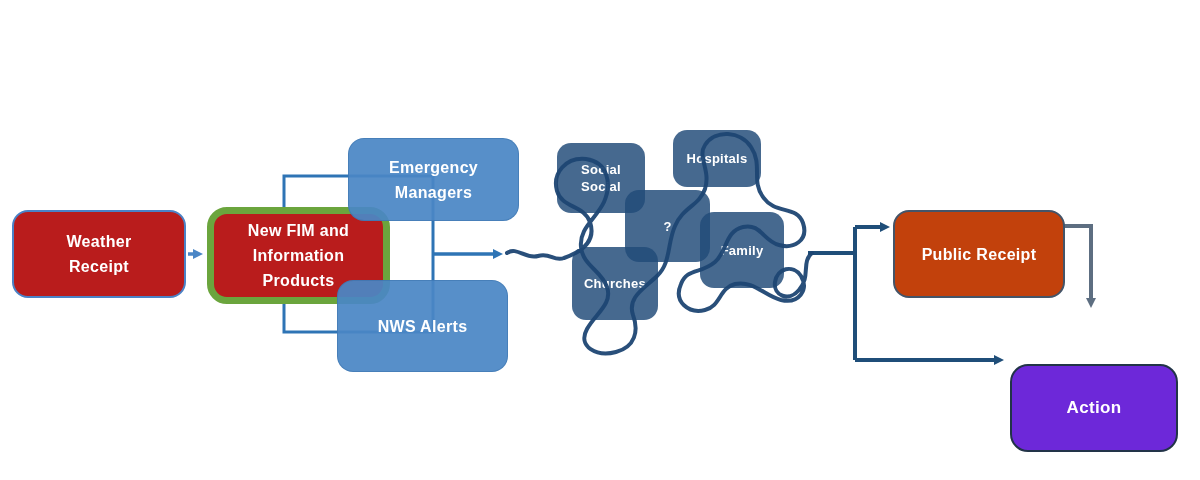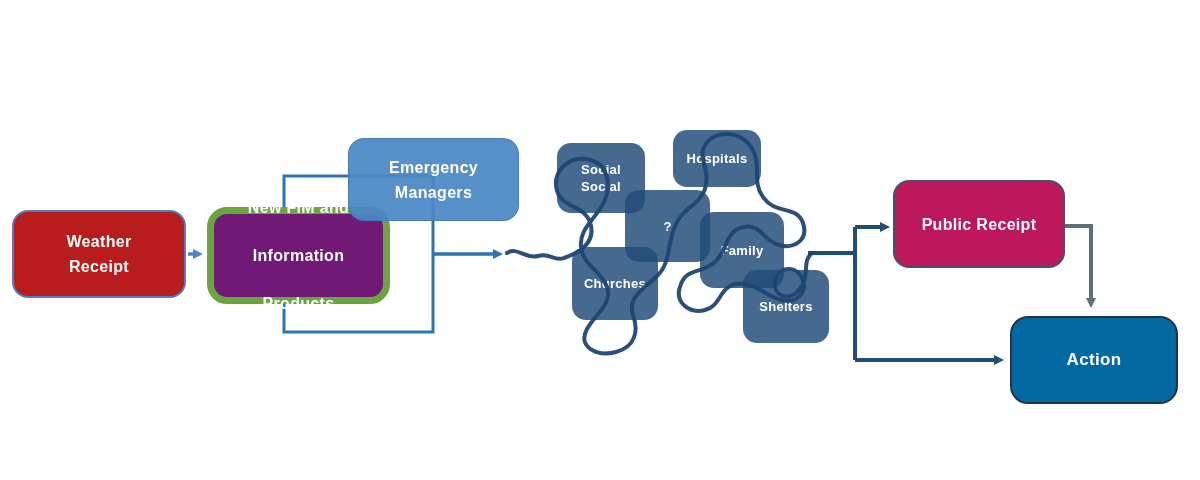--- a/index.html
+++ b/index.html
@@ -11,26 +11,26 @@
   .node{
     position:absolute;display:flex;flex-direction:column;align-items:center;justify-content:center;
     text-align:center;color:#ffffff;font-weight:700;letter-spacing:.02em;box-sizing:border-box;
   }
   .node span{display:block;}
   .big{font-size:16px;line-height:25px;}
   .light{background:#b91c1c;border:2.5px solid #4B82C6;border-radius:16px;}
   .mid{background:rgba(74,134,197,0.93);border:1.5px solid rgba(52,108,166,0.45);border-radius:16px;}
   .fim-ring{
     position:absolute;box-sizing:border-box;border:7px solid #6BA53D;border-radius:20px;
-    background:#701a75;display:flex;flex-direction:column;align-items:center;justify-content:center;
-    text-align:center;color:#fff;font-weight:700;letter-spacing:.02em;gap:23px;
+    background:#b91c1c;display:flex;flex-direction:column;align-items:center;justify-content:center;
+    text-align:center;color:#fff;font-weight:700;letter-spacing:.02em;
   }
   .dark{background:rgba(32,74,120,0.83);border-radius:14px;font-size:13px;line-height:17px;}
-  .gray{background:#be185d;border:2.5px solid #445468;border-radius:16px;}
-  .darkest{background:#0369a1;border:2.5px solid #223448;border-radius:18px;font-size:17px;}
+  .gray{background:#c2410c;border:2.5px solid #445468;border-radius:16px;margin-top:30px;}
+  .darkest{background:#6d28d9;border:2.5px solid #223448;border-radius:18px;font-size:17px;margin-top:48px;}
 </style>
 </head>
 <body>
 
 <div class="stage">
 
   <svg class="layer" viewBox="0 0 1200 480">
     <defs>
       <marker id="mArrowMid" markerUnits="userSpaceOnUse" markerWidth="12" markerHeight="10" refX="2" refY="5" orient="auto">
         <path d="M0,0 L10,5 L0,10 Z" fill="#4A86C6"></path>
@@ -68,20 +68,23 @@
     <span>New FIM and</span>
     <span>Information</span>
     <span>Products</span>
   </div>
 
   <div class="node mid big" style="left:348px;top:138px;width:171px;height:83px">
     <span>Emergency</span>
     <span>Managers</span>
   </div>
 
+  <div class="node mid big" style="left:337px;top:280px;width:171px;height:92px">
+    <span>NWS Alerts</span>
+  </div>
 
   <div class="node dark" style="left:557px;top:143px;width:88px;height:70px">
     <span>Social</span>
     <span>Social</span>
   </div>
 
   <div class="node dark" style="left:673px;top:130px;width:88px;height:57px">
     <span>Hospitals</span>
   </div>
 
@@ -91,23 +94,20 @@
   </div>
 
   <div class="node dark" style="left:700px;top:212px;width:84px;height:76px">
     <span>Family</span>
   </div>
 
   <div class="node dark" style="left:572px;top:247px;width:86px;height:73px">
     <span>Churches</span>
   </div>
 
-  <div class="node dark" style="left:743px;top:270px;width:86px;height:73px">
-    <span>Shelters</span>
-  </div>
 
   <div class="node gray big" style="left:893px;top:180px;width:172px;height:88px">
     <span>Public Receipt</span>
   </div>
 
   <div class="node darkest" style="left:1010px;top:316px;width:168px;height:88px">
     <span>Action</span>
   </div>
 
   <svg class="layer" viewBox="0 0 1200 480">

